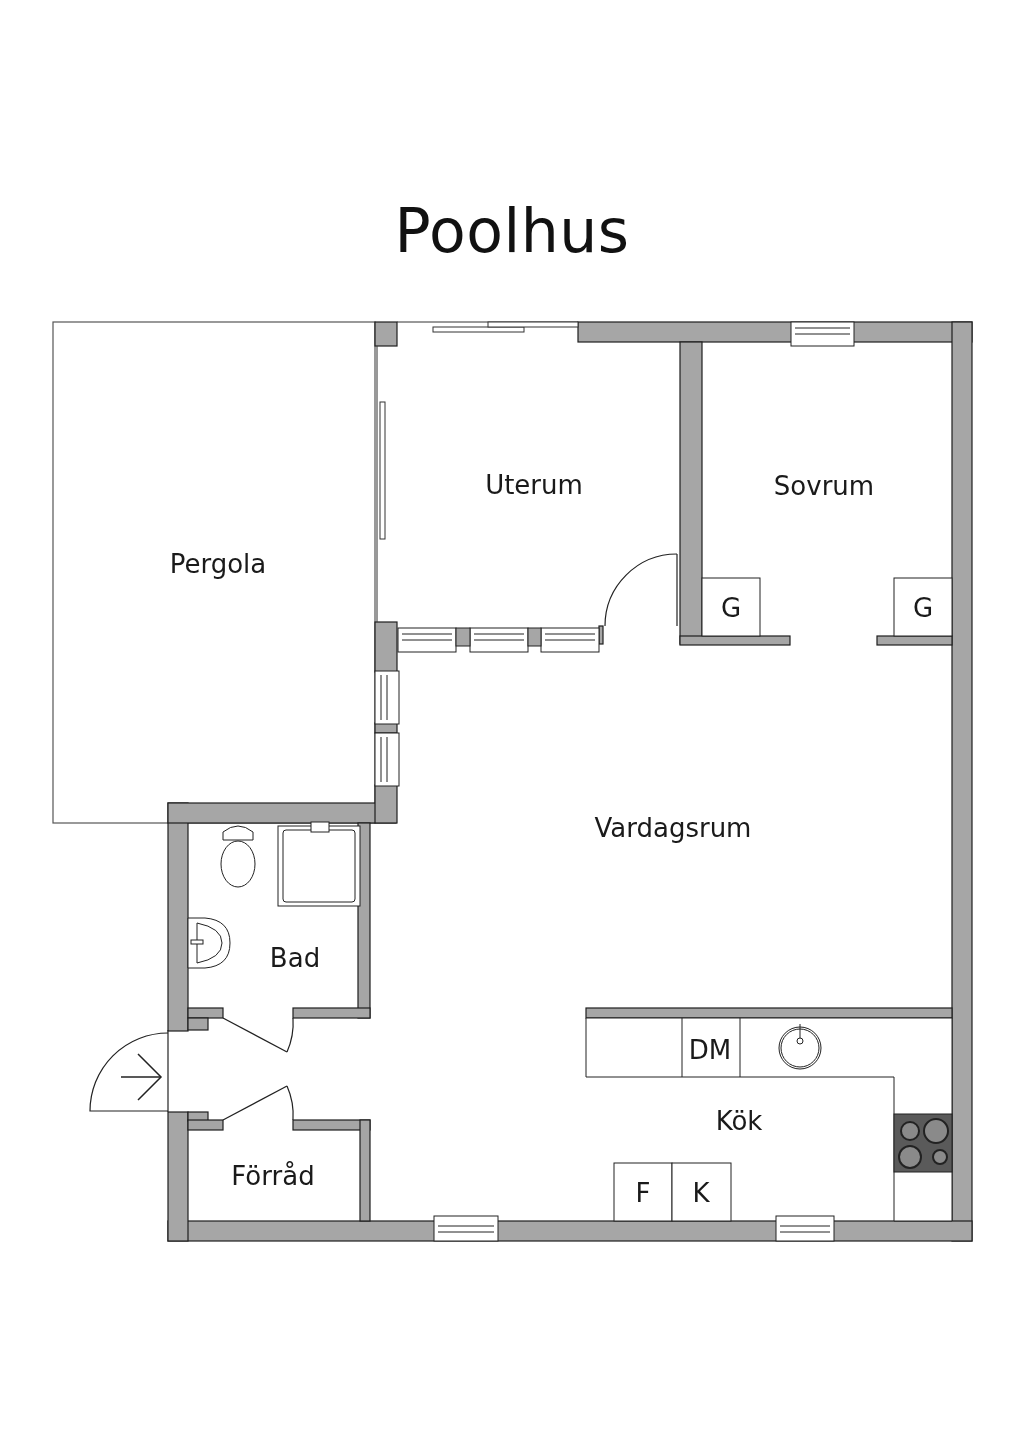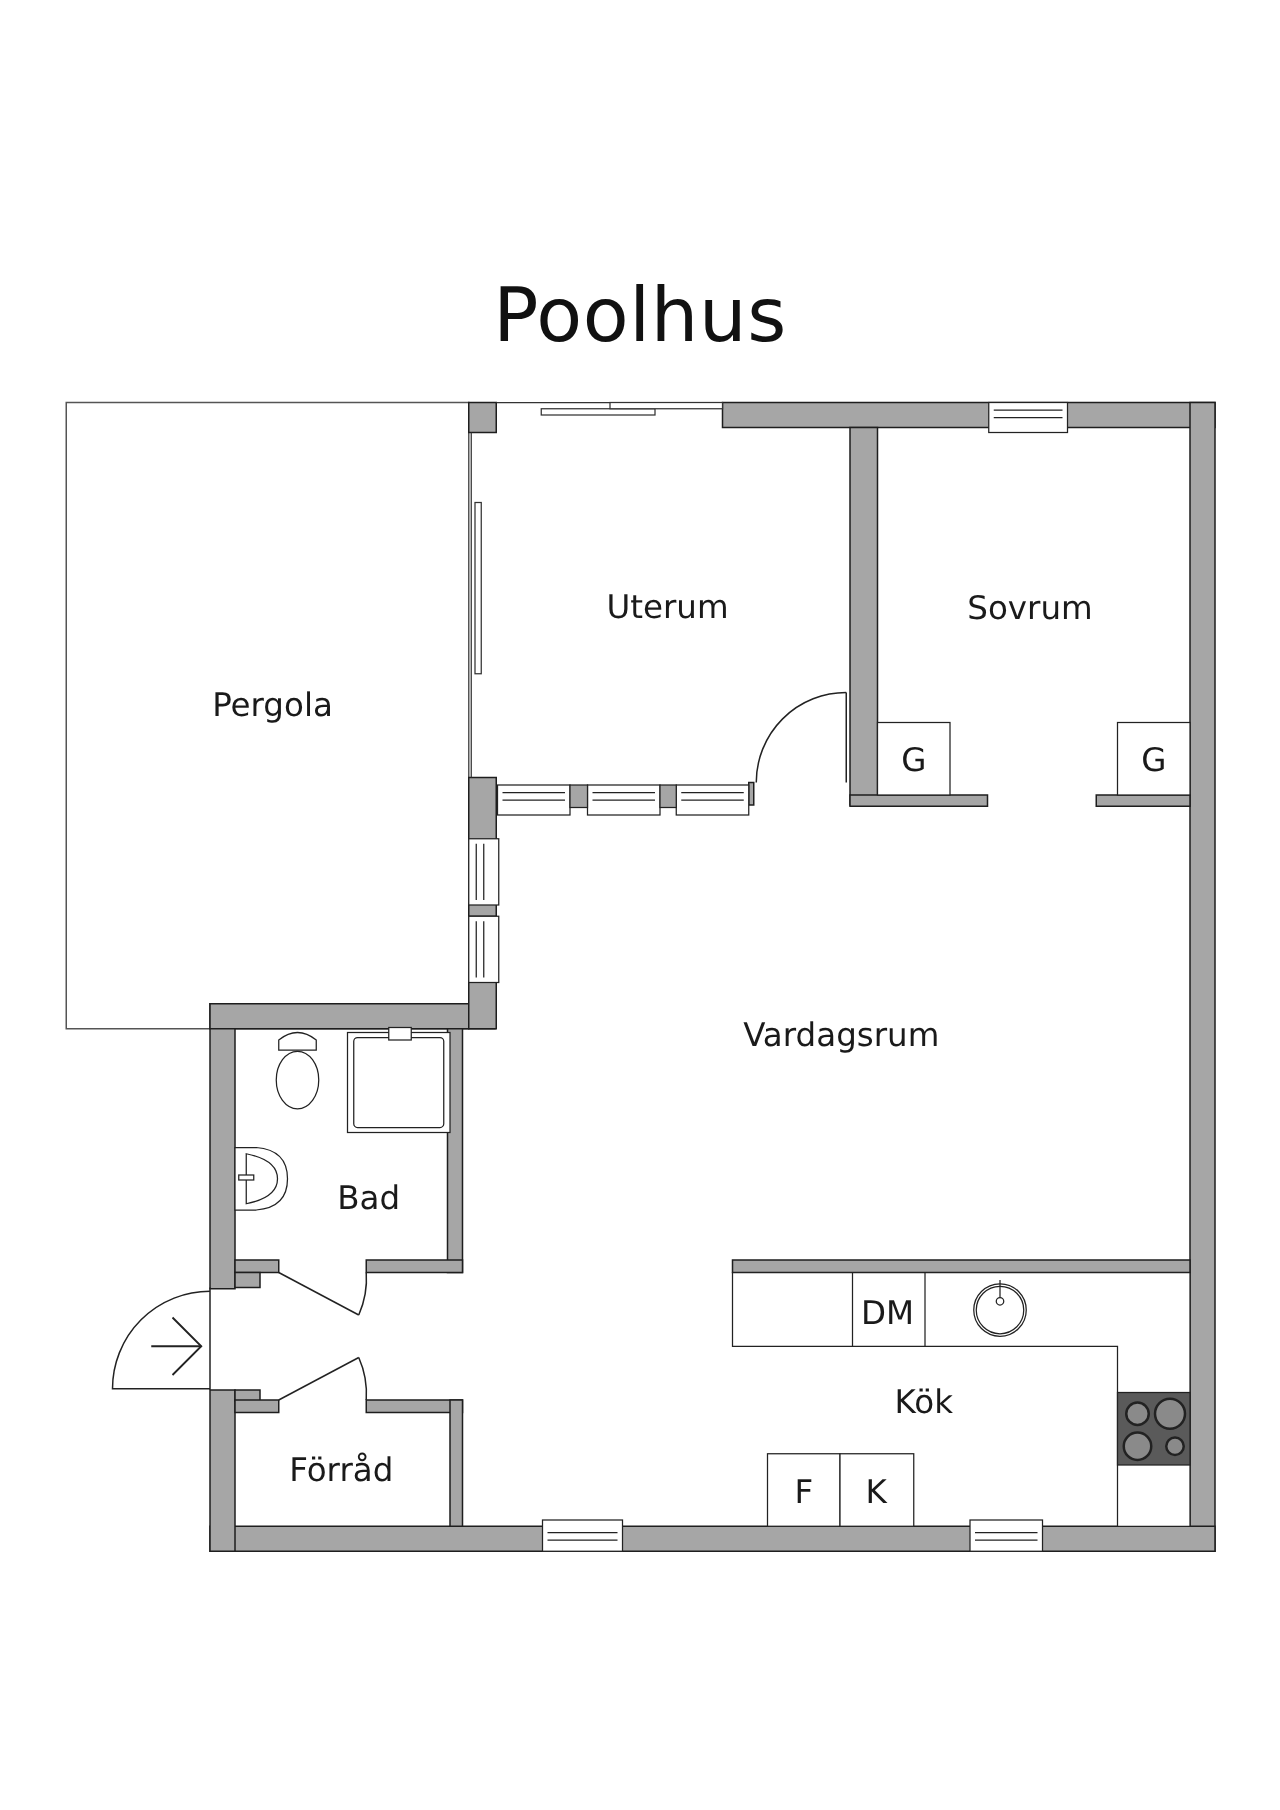--- a/index.html
+++ b/index.html
@@ -1,17 +1,17 @@
 <!DOCTYPE html>
 <html><head>
 <meta charset="utf-8">
 <style>
   html, body { margin: 0; padding: 0; background: #ffffff; }
   body { width: 1024px; height: 1448px; position: relative; overflow: hidden; font-family: "DejaVu Sans", sans-serif; }
-  .title { position: absolute; left: 0; top: 196px; width: 1024px; text-align: center; font-size: 60px; color: #111; letter-spacing: 0.5px; margin-top: 22px; }
+  .title { position: absolute; left: 0; top: 196px; width: 1024px; text-align: center; font-size: 60px; color: #111; letter-spacing: 0.5px; }
   svg.plan { position: absolute; left: 0; top: 0; }
   .lbl { font-family: "DejaVu Sans", sans-serif; fill: #1a1a1a; }
 </style>
 </head>
 <body>
 
 <div class="title">Poolhus</div>
 
 <svg class="plan" width="1024" height="1448" viewBox="0 0 1024 1448">
 

